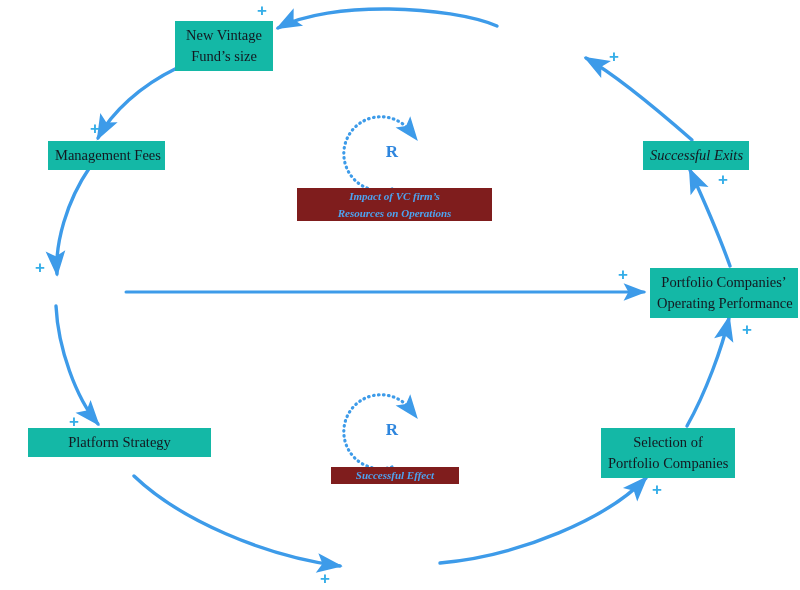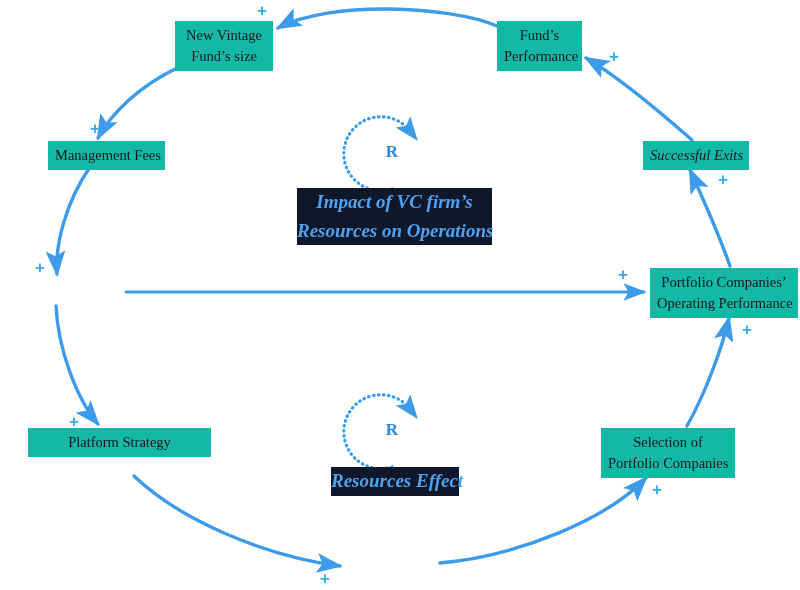--- a/index.html
+++ b/index.html
@@ -73,23 +73,23 @@
     padding: 1px 6px;
   }
   .loop-caption {
     position: absolute;
     z-index: 6;
     text-align: center;
     color: #4DA3F0;
     font-family: "Liberation Serif", "DejaVu Serif", serif;
     font-style: italic;
     font-weight: 700;
-    font-size: 19px;
+    font-size: 11px;
     line-height: 1.5;
-    background: #0f172a;
+    background: #7f1d1d;
     white-space: nowrap;
   }
   .loop-caption .ln { display: block; }
 </style>
 </head>
 <body>
 
 <div id="canvas">
 
   <svg id="edges" viewBox="0 0 800 590">
@@ -128,24 +128,20 @@
     <g>
       <path d="M 392,467 A 37,37 0 1 1 410,409" fill="none" stroke="#3D9BE9" stroke-width="3.2" stroke-linecap="round" stroke-dasharray="0.6 4.4" marker-end="url(#ah-loop)"></path>
     </g>
   </svg>
 
   <div class="node" style="left:175px; top:21px; width:98px;">
     <span class="ln">New Vintage</span>
     <span class="ln">Fund’s size</span>
   </div>
 
-  <div class="node" style="left:497px; top:21px; width:85px;">
-    <span class="ln">Fund’s</span>
-    <span class="ln">Performance</span>
-  </div>
 
   <div class="node" style="left:48px; top:141px; width:117px;">
     <span class="ln">Management Fees</span>
   </div>
 
   <div class="node" style="left:643px; top:141px; width:106px;font-style:italic;">
     <span class="ln">Successful Exits</span>
   </div>
 
 
@@ -184,16 +180,16 @@
     <span class="ln">Impact of VC firm’s</span>
     <span class="ln">Resources on Operations</span>
   </div>
 
   <div class="loop" style="left:355px; top:393px;">
     <div class="rlabel">
       <span>R</span>
     </div>
   </div>
   <div class="loop-caption" style="left:331px; top:467px; width:128px;">
-    <span class="ln">Resources Effect</span>
+    <span class="ln">Successful Effect</span>
   </div>
 
 </div>
 
 </body></html>

